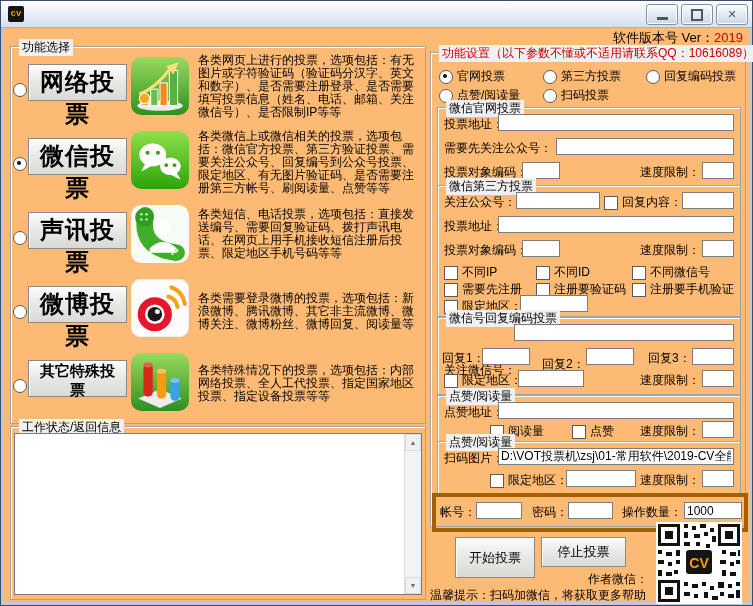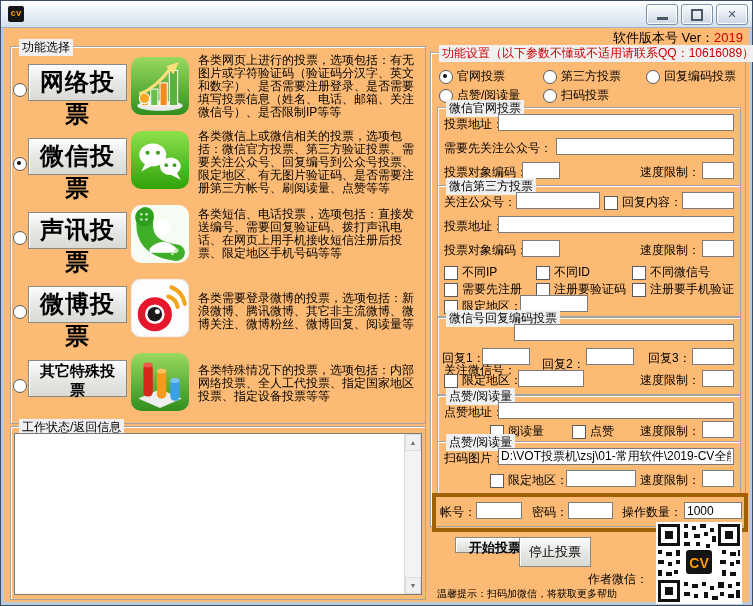--- a/index.html
+++ b/index.html
@@ -39,21 +39,21 @@
   .ficon{position:absolute;left:119px;top:1px;width:58px;height:58px;}
   .fdesc{position:absolute;left:186px;width:226px;font-size:12px;line-height:13px;}
   .statusbox{position:absolute;left:14px;top:433px;width:406px;height:160px;background:#fff;border:1px solid #7b7b7b;}
   .vscroll{position:absolute;top:0;right:0;bottom:0;width:16px;background:#f3f3f3;border-left:1px solid #dcdcdc;
         display:flex;flex-direction:column;justify-content:space-between;}
   .sbbtn{height:15px;display:flex;align-items:center;justify-content:center;font-size:7px;color:#6f6f6f;
         background:#f0f0f0;border:1px solid #dcdcdc;}
   .sgroup{position:absolute;border:1px solid #a3a3a3;box-shadow:inset 1px 1px 0 #fff;}
   .acctframe{position:absolute;left:1px;top:440px;width:308px;height:31px;border:4px solid #a16207;}
   .author{position:absolute;left:588px;top:571px;font-size:12px;white-space:nowrap;}
-  .tip{position:absolute;left:430px;top:587px;font-size:10px;white-space:nowrap;margin-left:7px;}
+  .tip{position:absolute;left:430px;top:587px;font-size:12px;white-space:nowrap;}
   .qr{position:absolute;left:656px;top:522px;width:86px;height:82px;}
 </style>
 </head>
 <body>
 
 <div class="page">
 
   <div class="titlebar">
     <span class="appicon">cv</span>
   </div>
@@ -334,22 +334,22 @@
     <div class="acctframe">
       <span class="lb" style="left:4px;top:7px;">帐号：</span>
       <input class="tin" style="left: 40px; top: 5px; width: 46px;">
       <span class="lb" style="left:96px;top:7px;">密码：</span>
       <input class="tin" style="left: 132px; top: 5px; width: 45px;">
       <span class="lb" style="left:186px;top:7px;">操作数量：</span>
       <input class="tin" style="left: 248px; top: 5px; width: 58px;" value="1000">
     </div>
   </div>
 
-  <button class="btn" style="left:455px;top:537px;width:80px;height:16px;font-weight:bold;">开始投票</button>
-  <button class="btn" style="left:519px;top:537px;width:72px;height:30px;">停止投票</button>
+  <button class="btn" style="left:455px;top:537px;width:80px;height:41px;">开始投票</button>
+  <button class="btn" style="left:541px;top:537px;width:85px;height:30px;">停止投票</button>
   <span class="author">作者微信：</span>
   <span class="tip">温馨提示：扫码加微信，将获取更多帮助</span>
 
   <span class="qr">
     <svg width="86" height="82" viewBox="0 0 43 41">
       <rect width="43" height="41" fill="#fff"></rect>
       <g fill="#111">
         <rect x="1" y="1" width="11" height="11"></rect>
           <rect x="31" y="1" width="11" height="11"></rect>
           <rect x="1" y="29" width="11" height="11"></rect>

